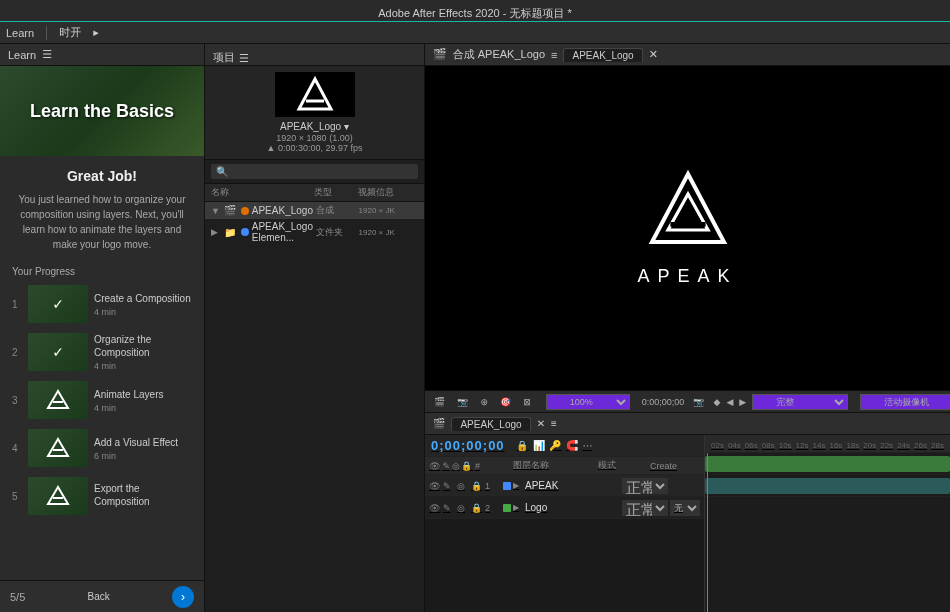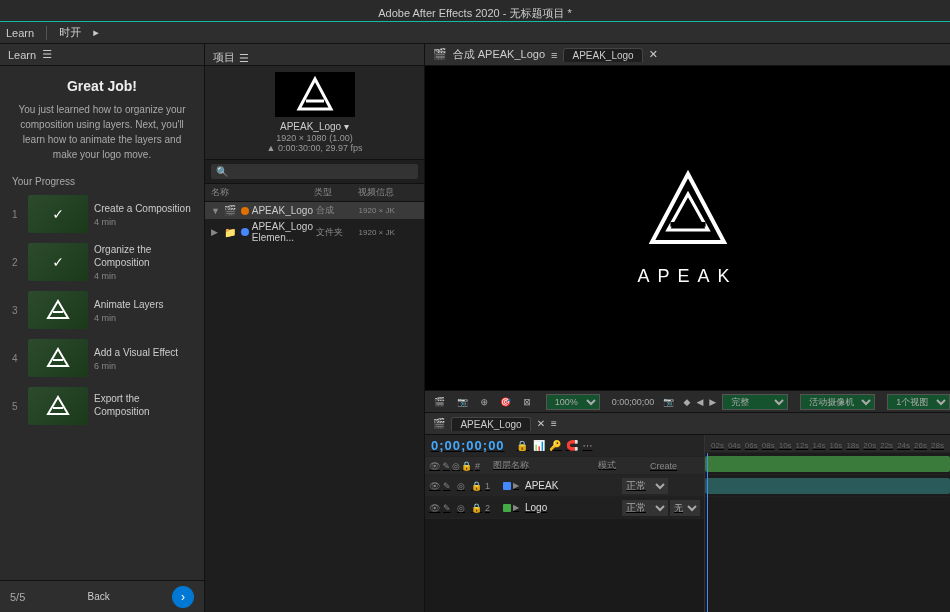--- a/index.html
+++ b/index.html
@@ -398,25 +398,25 @@
     .ctrl-btn {
       background: none;
       border: none;
       color: #aaa;
       font-size: 9px;
       cursor: pointer;
       padding: 1px 3px;
     }
     .ctrl-sep { width: 1px; height: 12px; background: #444; }
     .ctrl-select {
-      background: #14532d;
+      background: #6d28d9;
       border: 1px solid #555;
       color: #aaa;
       font-size: 9px;
-      padding: 0 4px;
+      padding: 0 19px;
       height: 16px;
     }
 
     
     .timeline-panel {
       height: 200px;
       display: flex;
       flex-direction: column;
       border-top: 1px solid #111;
       flex-shrink: 0;
@@ -487,21 +487,21 @@
       display: flex;
       align-items: center;
       padding: 0 4px;
       font-size: 9px;
       color: #888;
       gap: 2px;
       border-bottom: 1px solid #222;
     }
     .lh-icons { display: flex; gap: 2px; font-size: 9px; color: #888; }
     .lh-num { width: 16px; }
-    .lh-name { flex: 1; }
+    .lh-name { flex: 1; margin-left: 20px; }
     .lh-mode { width: 50px; }
     .lh-trkmat { width: 50px; }
 
     .layer-row {
       height: 22px;
       display: flex;
       align-items: center;
       padding: 0 4px;
       font-size: 10px;
       color: #ccc;
@@ -513,21 +513,21 @@
     .layer-eye { font-size: 9px; color: #888; width: 12px; cursor: pointer; }
     .layer-num { width: 16px; font-size: 9px; color: #888; }
     .layer-color { width: 8px; height: 8px; border-radius: 1px; flex-shrink: 0; }
     .layer-expand { font-size: 8px; color: #888; width: 10px; }
     .layer-name { flex: 1; font-size: 10px; color: #ddd; }
     .layer-mode-sel {
       width: 46px;
       background: #333;
       border: none;
       color: #aaa;
-      font-size: 10px;
+      font-size: 15px;
       height: 16px;
     }
     .layer-trkmat { width: 30px; font-size: 9px; color: #888; }
     .layer-trkmat-sel {
       width: 30px;
       background: #333;
       border: none;
       color: #aaa;
       font-size: 9px;
       height: 16px;
@@ -619,20 +619,23 @@
   <span>时开</span>
   <span>▸</span>
 </div>
 
 <div class="main-area">
 
   <div class="learn-panel">
     <div class="learn-panel-header">
       <span>Learn</span>
       <span>☰</span>
+    </div>
+    <div class="learn-hero">
+      <div class="learn-hero-title">Learn the Basics</div>
     </div>
     <div class="learn-content">
       <div class="great-job-title">Great Job!</div>
       <div class="great-job-desc">You just learned how to organize your composition using layers. Next, you'll learn how to animate the layers and make your logo move.</div>
 
       <div class="progress-label">Your Progress</div>
 
       <div class="progress-item">
         <div class="progress-num">1</div>
         <div class="progress-thumb">

